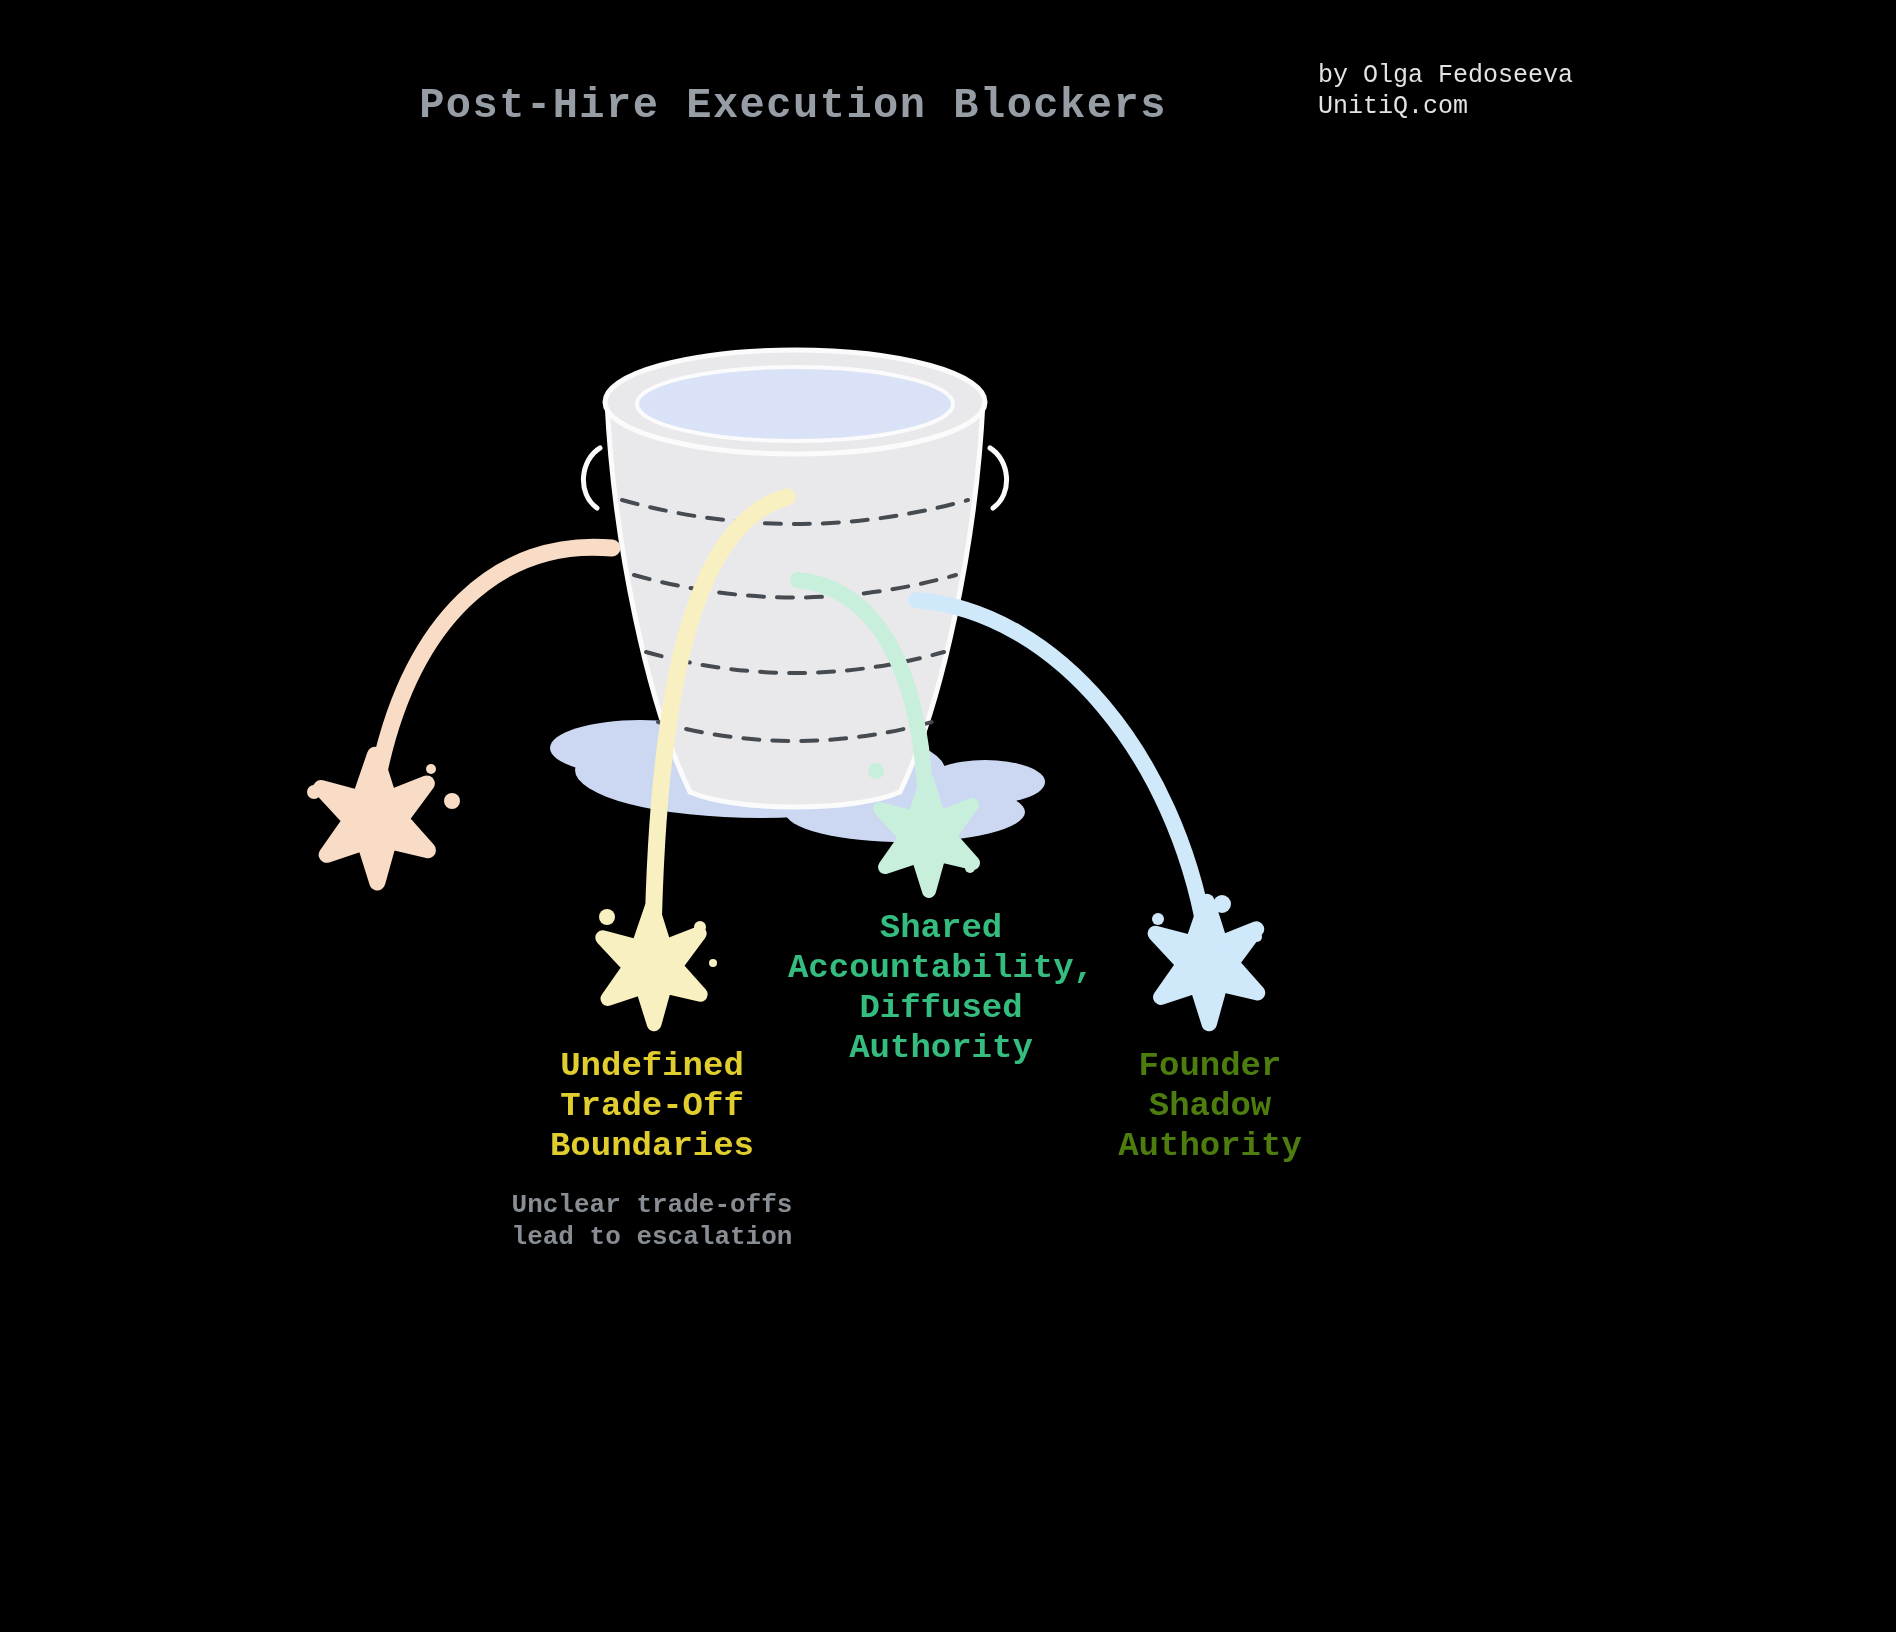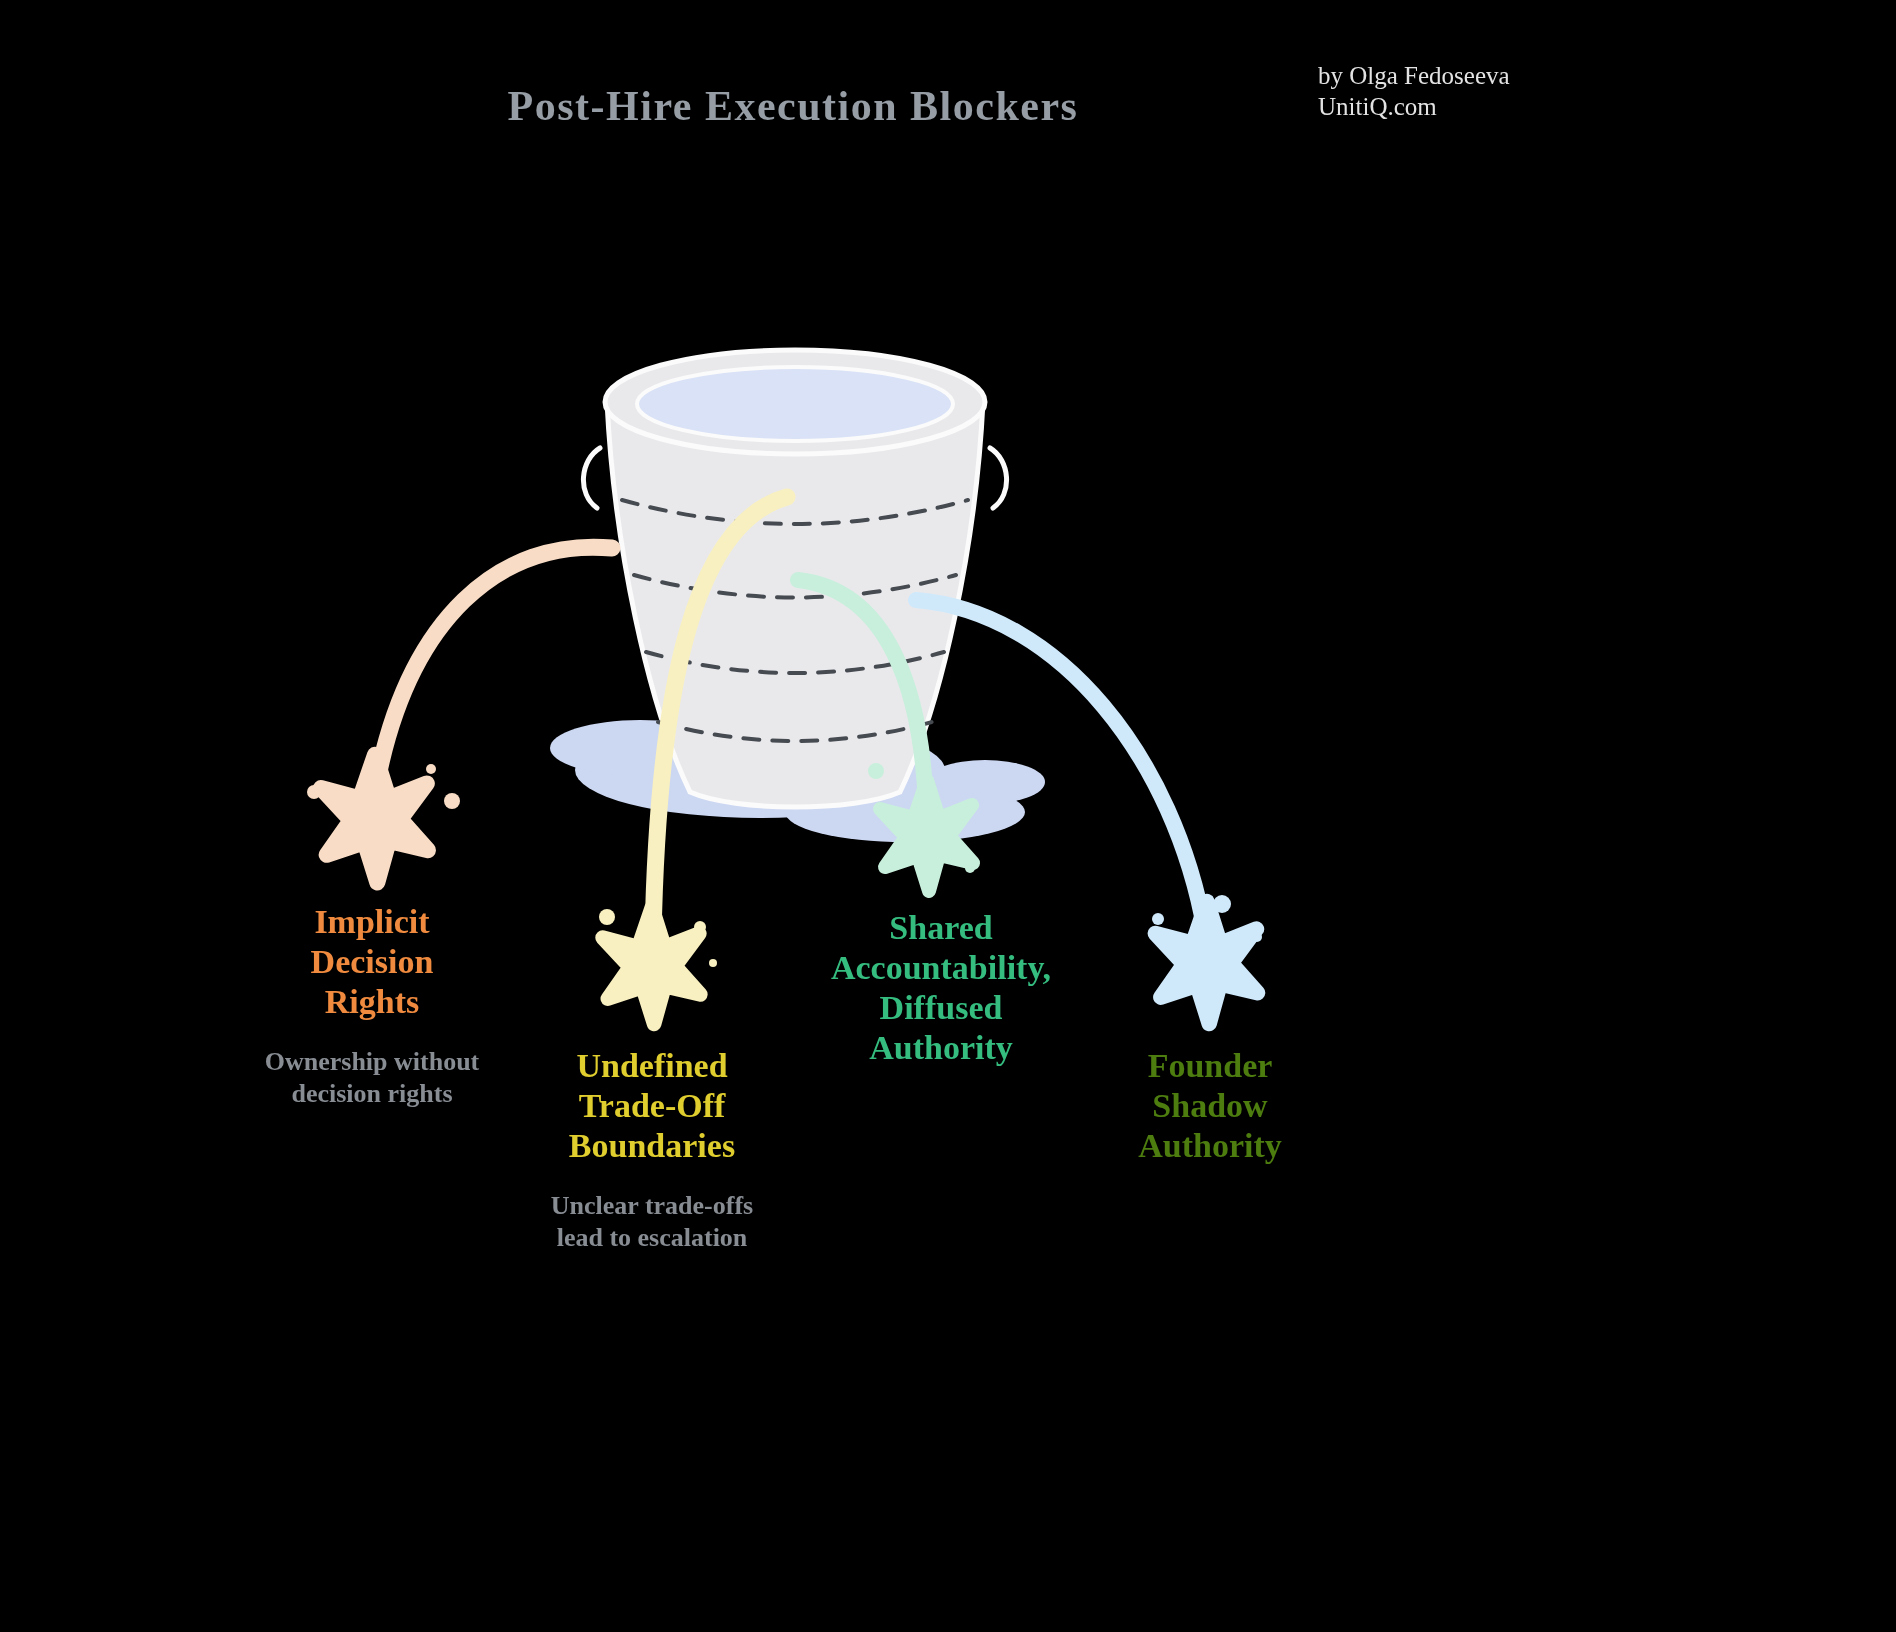--- a/index.html
+++ b/index.html
@@ -1,21 +1,21 @@
 <!DOCTYPE html>
 <html><head>
 <meta charset="utf-8">
 <style>
   html, body { margin:0; padding:0; background:#000; }
   .canvas {
     position:relative;
     width:1896px; height:1632px;
     background:#000;
     overflow:hidden;
-    font-family:Liberation Serif, serif;
+    font-family:Liberation Mono, monospace;
   }
   .page-title {
     position:absolute;
     left:393px; top:82px; width:800px;
     margin:0;
     text-align:center;
     font-size:42px;
     font-weight:bold;
     letter-spacing:1.5px;
     color:#969da5;
@@ -119,27 +119,20 @@
     </g>
 
     <g fill="#cfe9fb">
       <use href="#splash-shape" transform="translate(1207 962) scale(1.1)" stroke-width="14" stroke-linejoin="round" stroke="#cfe9fb"></use>
       <circle cx="1158" cy="919" r="6"></circle>
       <circle cx="1222" cy="904" r="9"></circle>
       <circle cx="1257" cy="937" r="5"></circle>
     </g>
   </svg>
 
-  <div class="blocker b1">
-    <h2 class="blocker-title" style="color: rgb(239, 138, 62);">Implicit
-Decision
-Rights</h2>
-    <p class="blocker-desc">Ownership without
-decision rights</p>
-  </div>
 
   <div class="blocker b2">
     <h2 class="blocker-title" style="color: rgb(224, 205, 46);">Undefined
 Trade-Off
 Boundaries</h2>
     <p class="blocker-desc">Unclear trade-offs
 lead to escalation</p>
   </div>
 
   <div class="blocker b3">

